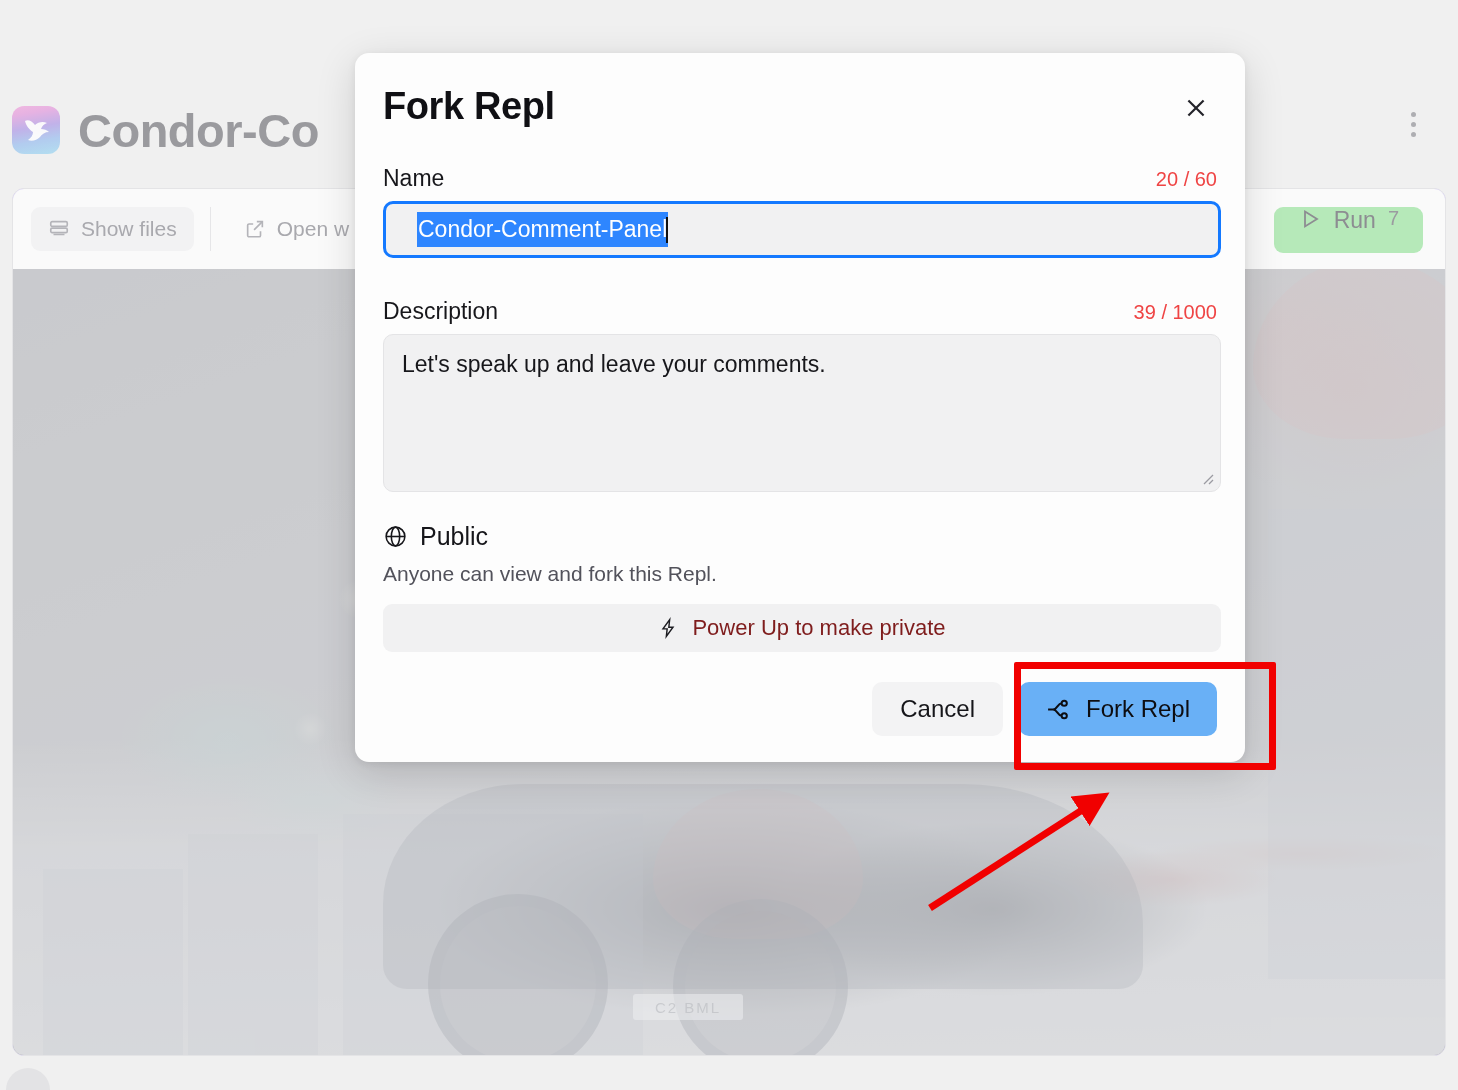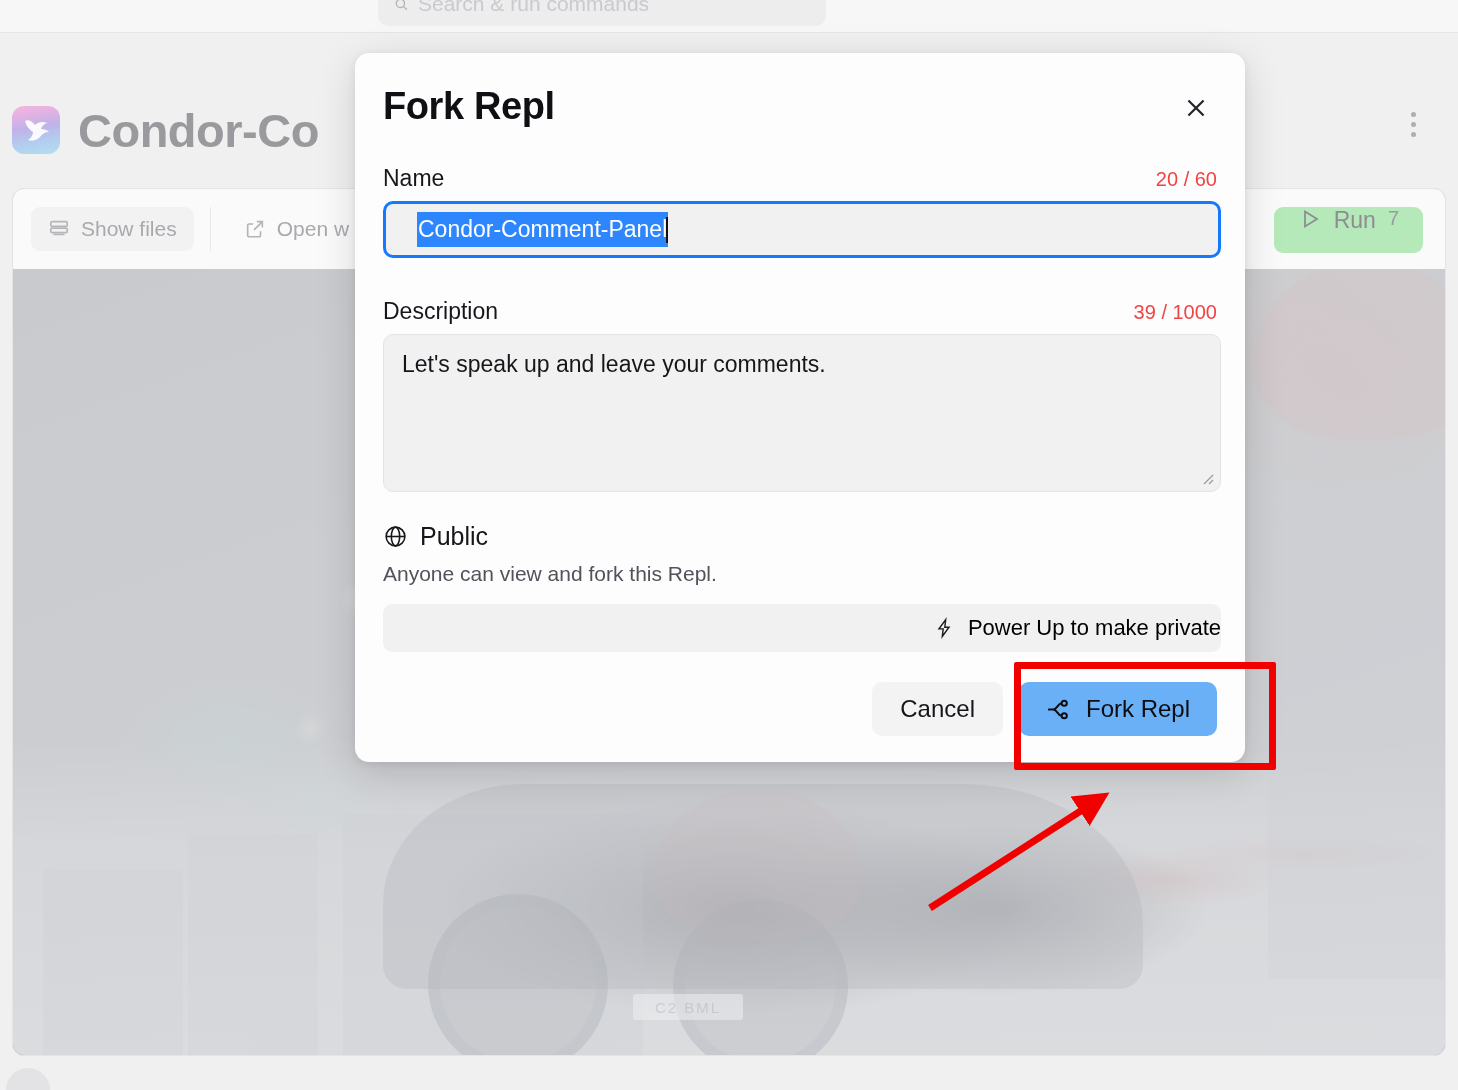--- a/index.html
+++ b/index.html
@@ -379,24 +379,24 @@
   }
 
   .powerup-btn {
     margin-top: 18px;
     width: 838px;
     height: 48px;
     border-radius: 9px;
     background: #f1f1f2;
     display: flex;
     align-items: center;
-    justify-content: flex-end;
+    justify-content: center;
     gap: 14px;
     font-size: 22px;
-    color: #000000;
+    color: #7f1d1d;
     cursor: pointer;
   }
   .bolt-ico { width: 20px; height: 22px; color: #1b1b20; flex: 0 0 auto; }
 
   .modal-actions {
     margin-top: 30px;
     display: flex;
     align-items: center;
     justify-content: flex-end;
     gap: 0px;
@@ -448,29 +448,20 @@
     pointer-events: none;
   }
 </style>
 </head>
 <body>
 
 <div id="root">
 
   <div class="app-backdrop">
 
-    <div class="topbar">
-      <div class="command-pill">
-        <svg class="cmd-icon" viewBox="0 0 24 24" fill="none" stroke="currentColor" stroke-width="2.4">
-          <circle cx="11" cy="11" r="7"></circle>
-            <line x1="16.5" y1="16.5" x2="22" y2="22"></line>
-        </svg>
-        <span class="cmd-text">Search &amp; run commands</span>
-      </div>
-    </div>
 
     <div class="app-title-row">
       <div class="app-logo">
         <svg width="36" height="36" viewBox="0 0 36 36">
           <path d="M7 9 C10 7 14 9 17 13 C20 10 25 9 29 11 C26 12 24 14 23 17
                    C26 17 29 18 31 20 C27 20 24 22 22 25 C19 28 14 30 10 28
                    C13 26 15 23 15 20 C12 18 8 14 7 9 Z" fill="#ffffff" opacity="0.95"></path>
         </svg>
       </div>
       <div class="app-title">Condor-Co</div>

